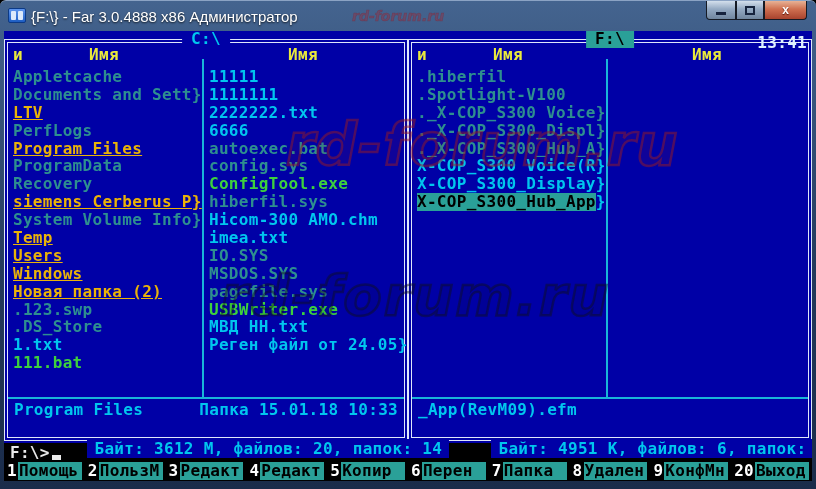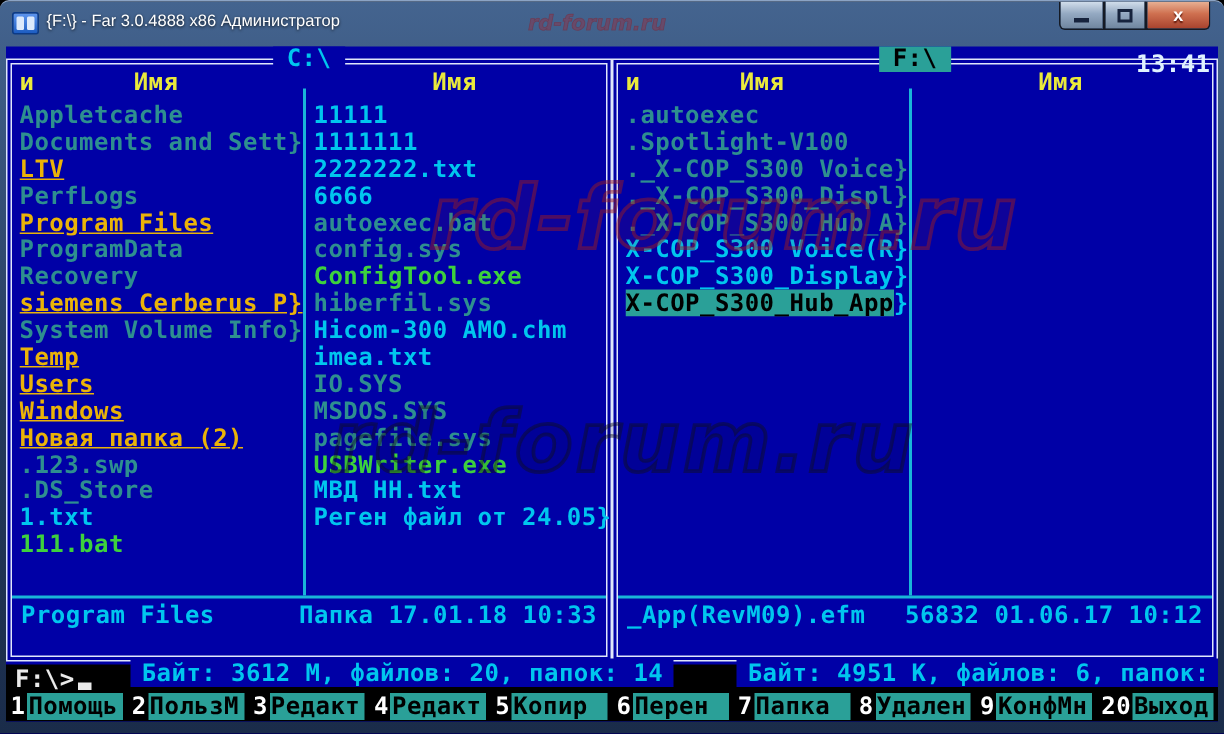--- a/index.html
+++ b/index.html
@@ -10,21 +10,21 @@
     border-radius:6px 6px 0 0; overflow:hidden; border-top:1px solid #8ba3c4;
     font-family:"DejaVu Sans Mono","Liberation Mono",monospace; }
 
   
   .titlebar{ position:absolute; top:0; left:0; right:0; height:30px; }
   .app-icon{ position:absolute; left:8px; top:7px; width:18px; height:15px;
     background:linear-gradient(#5e95ee,#1d5dc2); border:1px solid #0c3a86; border-radius:2px;
     display:flex; gap:2px; padding:2px; }
   .app-icon i{ flex:1; background:#dce9fb; border-radius:1px; }
   .title-text{ position:absolute; left:31px; top:7px; color:#fff;
-    font-family:"Liberation Sans","DejaVu Sans",sans-serif; font-size:11px;
+    font-family:"Liberation Sans","DejaVu Sans",sans-serif; font-size:15px;
     text-shadow:0 1px 2px rgba(0,0,0,.8); white-space:nowrap; }
   .win-controls{ position:absolute; top:0; right:9px; display:flex; }
   .wbtn{ height:19px; border:1px solid #151a24; border-top:none;
     background:linear-gradient(#d3dfec,#94a9c2 45%,#70869f); display:flex;
     align-items:center; justify-content:center; cursor:default; }
   .wbtn.min{ width:30px; border-radius:0 0 0 4px; }
   .wbtn.max{ width:28px; }
   .wbtn.close{ width:43px; border-radius:0 0 4px 0;
     background:linear-gradient(#e8b295,#cf7050 45%,#a8432e); }
   .g-min{ width:10px; height:3px; background:#16233d; margin-top:6px; }
@@ -156,48 +156,47 @@
           <div class="fitem t-hidden"><span>IO.SYS</span></div>
           <div class="fitem t-hidden"><span>MSDOS.SYS</span></div>
           <div class="fitem t-hidden"><span>pagefile.sys</span></div>
           <div class="fitem t-exec"><span>USBWriter.exe</span></div>
           <div class="fitem t-file"><span>МВД НН.txt</span></div>
           <div class="fitem t-file"><span>Реген файл от 24.05}</span></div>
         </div>
       <div class="hsep"></div>
       <div class="statusrow">
         <span>Program Files</span>
-        <span>Папка 17.01.18 10:33</span>
+        <span>Папка 15.01.18 10:33</span>
       </div>
       <div class="totals">
         <span>Байт: 3612 М, файлов: 20, папок: 14</span>
       </div>
     </div>
 
     <div class="panel active" id="panel-right">
       <div class="ptitle">F:\</div>
       <span class="sortchar">и</span>
       <div class="hdr1">Имя</div>
       <div class="hdr2">Имя</div>
       <div class="colsep"></div>
       <div class="files c1" id="files-right-0">
-          <div class="fitem t-hidden"><span>.autoexec</span></div>
+          <div class="fitem t-hidden"><span>.hiberfil</span></div>
           <div class="fitem t-hidden"><span>.Spotlight-V100</span></div>
           <div class="fitem t-hidden"><span>._X-COP_S300 Voice}</span></div>
           <div class="fitem t-hidden"><span>._X-COP_S300_Displ}</span></div>
           <div class="fitem t-hidden"><span>._X-COP_S300_Hub_A}</span></div>
           <div class="fitem t-file"><span>X-COP_S300 Voice(R}</span></div>
           <div class="fitem t-file"><span>X-COP_S300_Display}</span></div>
           <div class="fitem t-file"><span class="sel">X-COP_S300_Hub_App</span><span class="trail">}</span></div>
         </div>
       <div class="files c2" id="files-right-1"></div>
       <div class="hsep"></div>
       <div class="statusrow">
         <span>_App(RevM09).efm</span>
-        <span>56832 01.06.17 10:12</span>
       </div>
       <div class="totals">
         <span>Байт: 4951 К, файлов: 6, папок: 2</span>
       </div>
     </div>
 
     <div class="clock">13:41</div>
 
     <div class="bottomarea"></div>
     <div class="cmdline">

